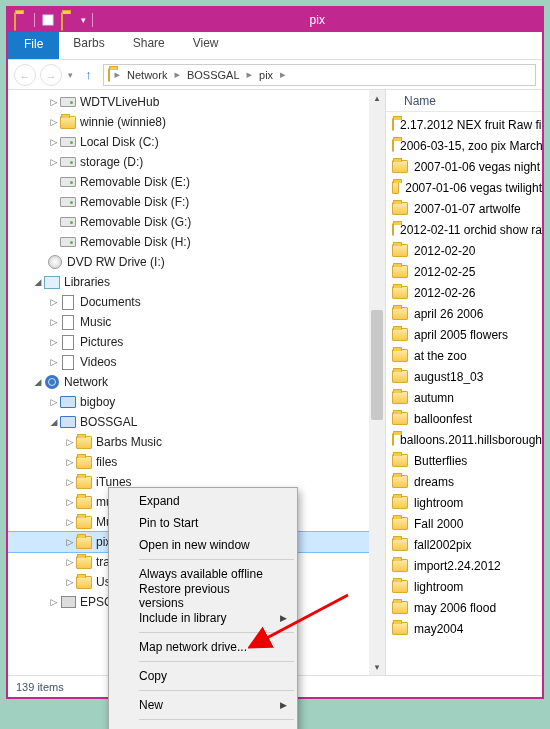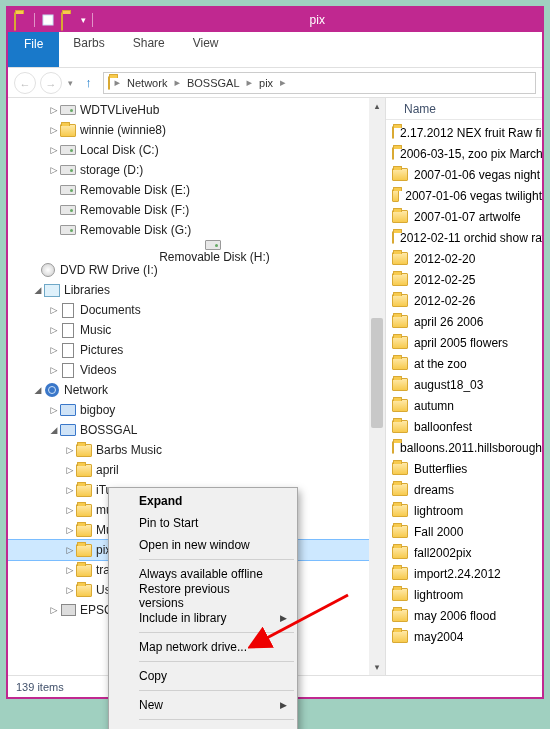--- a/index.html
+++ b/index.html
@@ -2,21 +2,21 @@
 <html><head>
 <meta charset="utf-8">
 <style>
 * { box-sizing: border-box; margin: 0; padding: 0; font-family: "Segoe UI", Tahoma, sans-serif; }
 body { background: #a0d0c0; width: 550px; height: 729px; overflow: hidden; position: relative; }
 .window { position: absolute; left: 6px; top: 6px; width: 538px; height: 693px; border: 2px solid #c02890; background: #fff; display: flex; flex-direction: column; }
 .titlebar { height: 24px; background: #c02890; display: flex; align-items: center; padding: 0 6px; gap: 6px; }
 .titlebar .tb-icon { width: 14px; height: 14px; }
 .titlebar .tb-sep { width: 1px; height: 14px; background: rgba(255,255,255,0.5); }
 .titlebar .tb-title { flex: 1; text-align: center; color: #fff; font-size: 12px; }
-.ribbon-tabs { height: 36px; display: flex; align-items: stretch; border-bottom: 1px solid #e0e0e0; font-size: 12px; }
+.ribbon-tabs { height: 28px; display: flex; align-items: stretch; border-bottom: 1px solid #e0e0e0; font-size: 12px; }
 .ribbon-tabs .file-tab { background: #1979ca; color: #fff; padding: 4px 16px; line-height: 16px; cursor: default; }
 .ribbon-tabs .tab { padding: 4px 14px; color: #444; cursor: default; }
 .nav-row { height: 30px; display: flex; align-items: center; gap: 4px; padding: 0 6px; border-bottom: 1px solid #e0e0e0; }
 .nav-btn { width: 22px; height: 22px; border: 1px solid #ccc; border-radius: 11px; display: flex; align-items: center; justify-content: center; color: #888; font-size: 11px; }
 .nav-btn.disabled { opacity: .6; }
 .nav-up { width: 20px; height: 20px; display: flex; align-items: center; justify-content: center; color: #1979ca; font-size: 13px; }
 .breadcrumb { flex: 1; height: 22px; border: 1px solid #ccc; display: flex; align-items: center; font-size: 11px; color: #333; padding-left: 4px; gap: 2px; overflow: hidden; }
 .breadcrumb .bc-sep { color: #888; padding: 0 3px; }
 .breadcrumb .bc-part { padding: 0 2px; }
 .content { flex: 1; display: flex; overflow: hidden; }
@@ -135,28 +135,28 @@
           </span>
           <span>Removable Disk (F:)</span>
         </div>
         <div class="tree-row" style="padding-left: 40px;">
           <span class="exp"></span>
           <span class="ticon">
             <span class="drive-icon"></span>
           </span>
           <span>Removable Disk (G:)</span>
         </div>
-        <div class="tree-row" style="padding-left: 40px; flex-direction: column;">
+        <div class="tree-row" style="padding-left: 40px;">
           <span class="exp"></span>
           <span class="ticon">
             <span class="drive-icon"></span>
           </span>
           <span>Removable Disk (H:)</span>
         </div>
-        <div class="tree-row" style="padding-left: 20px;">
+        <div class="tree-row" style="padding-left: 27px;">
           <span class="exp"></span>
           <span class="ticon">
             <span class="disc-icon"></span>
           </span>
           <span>DVD RW Drive (I:)</span>
         </div>
         <div class="tree-row" style="padding-left: 24px;">
           <span class="exp">◢</span>
           <span class="ticon">
             <span class="lib-icon"></span>
@@ -217,21 +217,21 @@
           <span class="ticon">
             <span class="folder-icon"></span>
           </span>
           <span>Barbs Music</span>
         </div>
         <div class="tree-row" style="padding-left: 56px;">
           <span class="exp">▷</span>
           <span class="ticon">
             <span class="folder-icon"></span>
           </span>
-          <span>april</span>
+          <span>files</span>
         </div>
         <div class="tree-row" style="padding-left: 56px;">
           <span class="exp">▷</span>
           <span class="ticon">
             <span class="folder-icon"></span>
           </span>
           <span>iTunes</span>
         </div>
         <div class="tree-row" style="padding-left: 56px;">
           <span class="exp">▷</span>
@@ -387,21 +387,21 @@
         </div>
     </div>
   </div>
 
   <div class="statusbar">
     <span>139 items</span>
   </div>
 </div>
 
 <div class="context-menu" id="ctx">
-    <div class="cm-item" style="font-weight: 700;">
+    <div class="cm-item" style="font-weight: 400;">
       <span>Expand</span>
     </div>
     <div class="cm-item">
       <span>Pin to Start</span>
     </div>
     <div class="cm-item">
       <span>Open in new window</span>
     </div>
     <div class="cm-sep"></div>
     <div class="cm-item">

